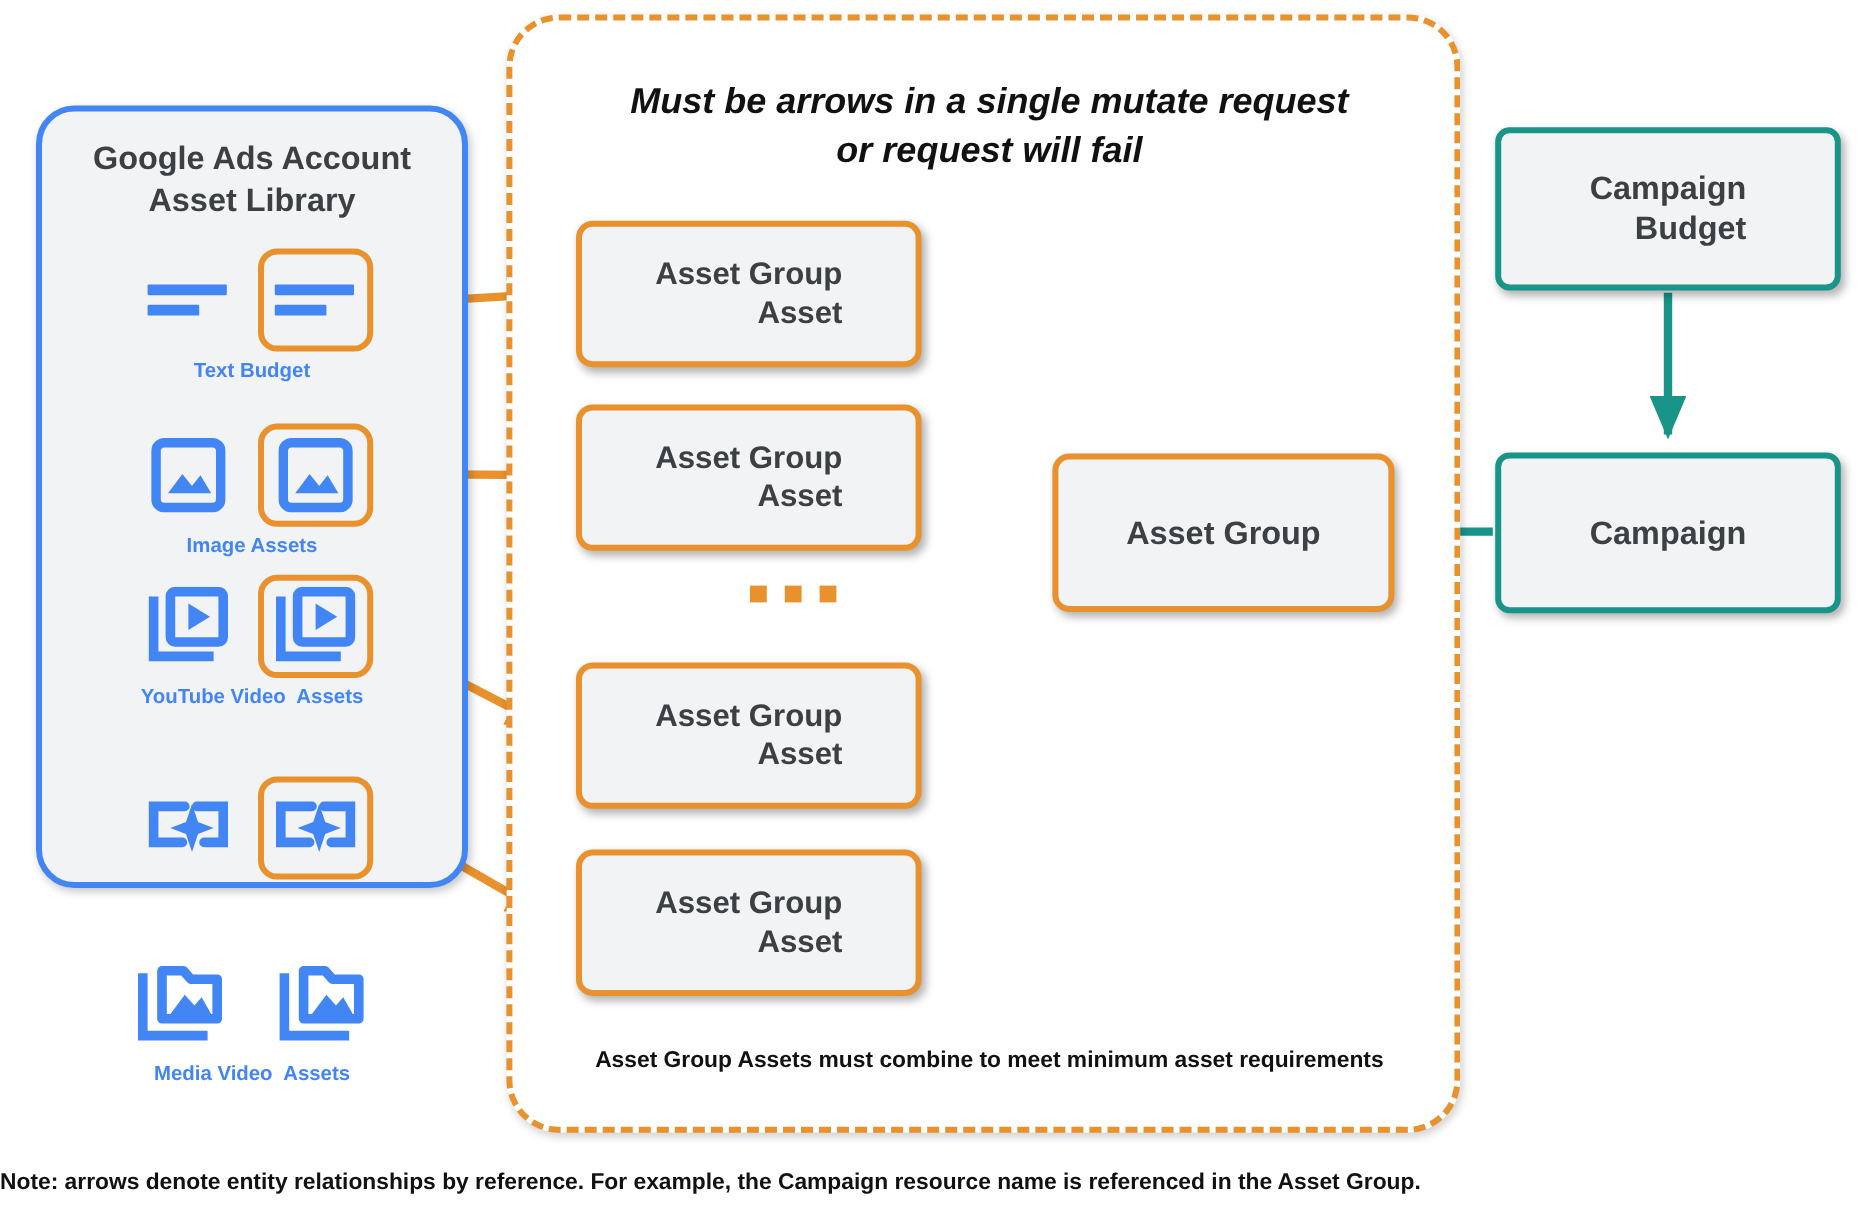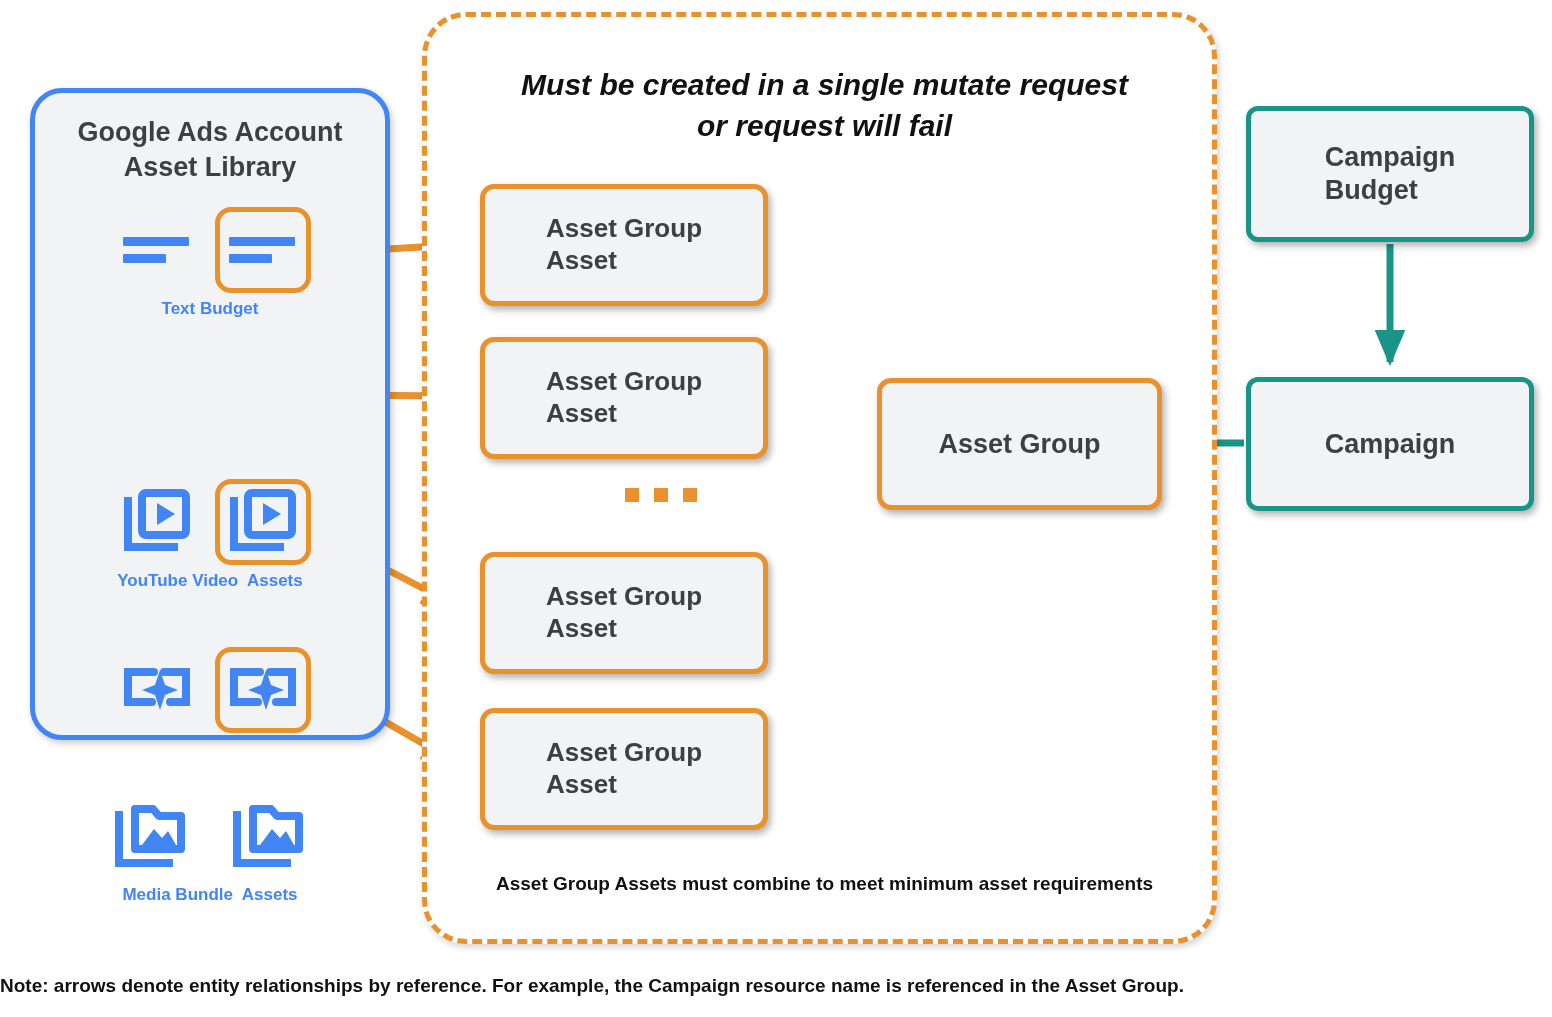--- a/index.html
+++ b/index.html
@@ -116,21 +116,21 @@
   }
 
   
   .node {
     position: absolute;
     box-sizing: border-box;
     background: #f1f3f4;
     display: flex;
     align-items: center;
     justify-content: center;
-    text-align: left;
+    text-align: right;
     color: #3c4043;
     font-weight: 700;
     line-height: 1.22;
     white-space: pre-line;
     box-shadow: 3px 4px 7px rgba(0,0,0,0.3);
   }
   .node.orange {
     border: 5px solid #e8912d;
     border-radius: 14px;
   }
@@ -240,20 +240,37 @@
         <div class="icon-boxed">
           <svg width="72" height="44" viewBox="0 0 72 44" xmlns="http://www.w3.org/2000/svg">
             <rect x="2" y="9" width="66" height="9" rx="1" fill="#4285f4"></rect>
             <rect x="2" y="26" width="43" height="9" rx="1" fill="#4285f4"></rect>
           </svg>
         </div>
       </div>
       <div class="asset-caption">Text Budget</div>
     </div>
 
+    <div class="asset-row" style="top:260px;">
+      <div class="asset-icons">
+        <div class="icon-plain">
+          <svg width="62" height="62" viewBox="0 0 62 62" xmlns="http://www.w3.org/2000/svg">
+            <rect x="4" y="4" width="54" height="54" rx="7" fill="none" stroke="#4285f4" stroke-width="8"></rect>
+            <path d="M14 46 L26 30 L34 40 L41 31 L50 46 z" fill="#4285f4"></path>
+          </svg>
+        </div>
+        <div class="icon-boxed">
+          <svg width="62" height="62" viewBox="0 0 62 62" xmlns="http://www.w3.org/2000/svg">
+            <rect x="4" y="4" width="54" height="54" rx="7" fill="none" stroke="#4285f4" stroke-width="8"></rect>
+            <path d="M14 46 L26 30 L34 40 L41 31 L50 46 z" fill="#4285f4"></path>
+          </svg>
+        </div>
+      </div>
+      <div class="asset-caption">Image Assets</div>
+    </div>
 
     <div class="asset-row" style="top:386px;">
       <div class="asset-icons">
         <div class="icon-plain">
           <svg width="70" height="66" viewBox="0 0 70 66" xmlns="http://www.w3.org/2000/svg">
             <path d="M6 12 L6 58 L52 58" fill="none" stroke="#4285f4" stroke-width="8" stroke-linecap="square"></path>
             <rect x="20" y="4" width="44" height="42" rx="4" fill="none" stroke="#4285f4" stroke-width="8"></rect>
             <path d="M35 14 L53 25 L35 36 z" fill="#4285f4"></path>
           </svg>
         </div>
@@ -295,26 +312,26 @@
           </svg>
         </div>
         <div class="icon-plain">
           <svg width="76" height="70" viewBox="0 0 76 70" xmlns="http://www.w3.org/2000/svg">
             <path d="M6 14 L6 62 L56 62" fill="none" stroke="#4285f4" stroke-width="8" stroke-linecap="square"></path>
             <path d="M22 8 L40 8 L46 15 L68 15 L68 48 L22 48 z" fill="none" stroke="#4285f4" stroke-width="8" stroke-linejoin="round"></path>
             <path d="M29 44 L41 28 L49 37 L55 30 L63 44 z" fill="#4285f4"></path>
           </svg>
         </div>
       </div>
-      <div class="asset-caption">Media Bundle  Assets</div>
+      <div class="asset-caption">Media Video  Assets</div>
     </div>
   </div>
 
   <div id="mutate-box">
-    <div id="mutate-title">Must be created in a single mutate request
+    <div id="mutate-title">Must be arrows in a single mutate request
 or request will fail</div>
     <div id="mutate-footnote">Asset Group Assets must combine to meet minimum asset requirements</div>
   </div>
 
   <div class="node orange aga" id="aga-1">Asset Group
 Asset</div>
   <div class="node orange aga" id="aga-2">Asset Group
 Asset</div>
   <div class="node orange aga" id="aga-3">Asset Group
 Asset</div>

